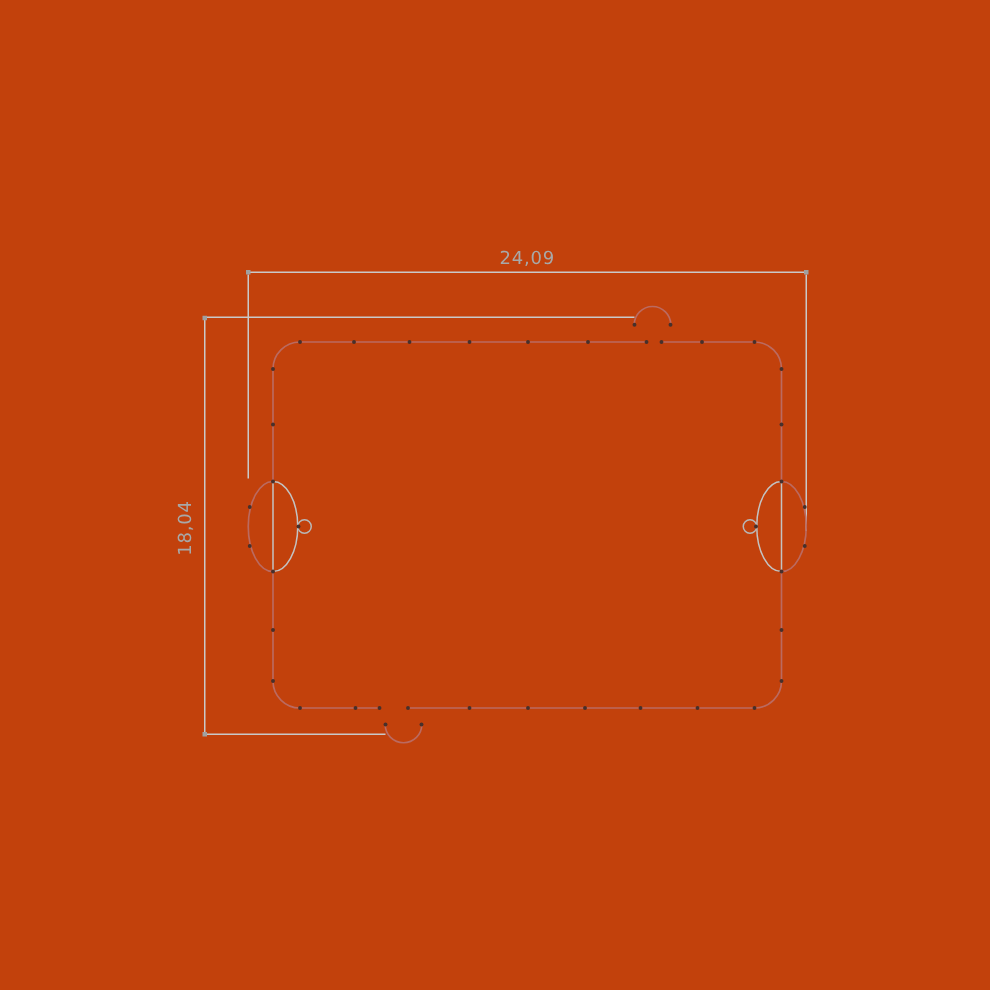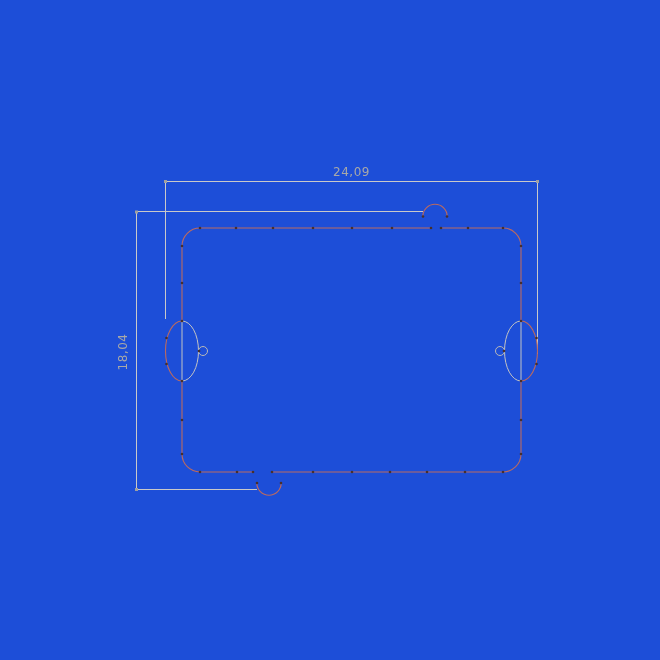--- a/index.html
+++ b/index.html
@@ -8,21 +8,21 @@
     background: #ffffff;
     width: 660px;
     height: 660px;
     overflow: hidden;
     font-family: "DejaVu Sans", sans-serif;
   }
   .canvas-wrap {
     position: relative;
     width: 660px;
     height: 660px;
-    background: #1d4ed8;
+    background: #c2410c;
   }
   svg text {
     font-family: "DejaVu Sans", sans-serif;
     font-size: 12px;
     letter-spacing: 0.5px;
   }
 </style>
 </head>
 <body>
 

